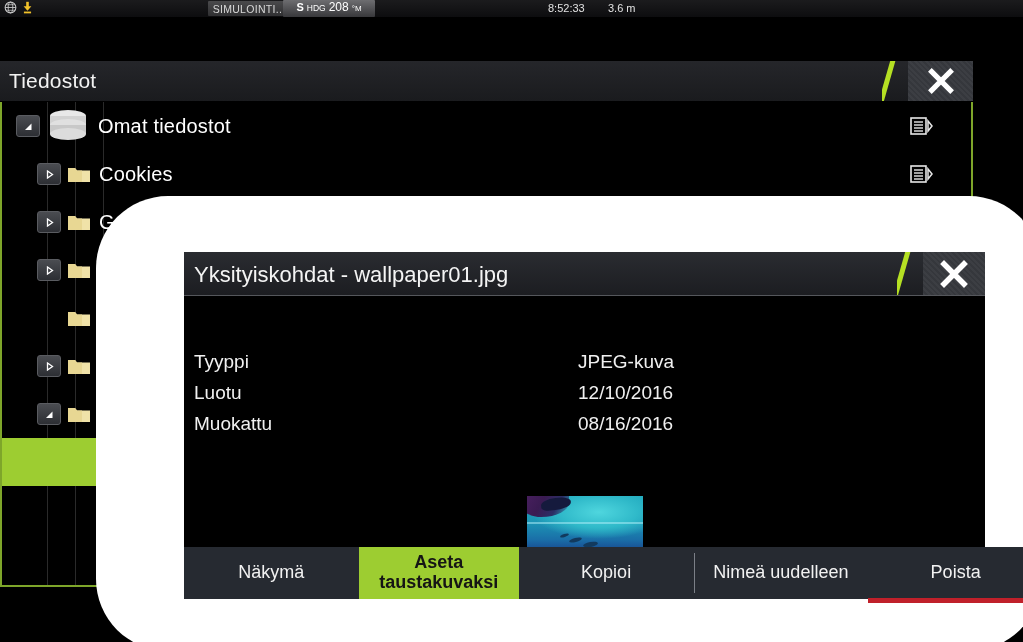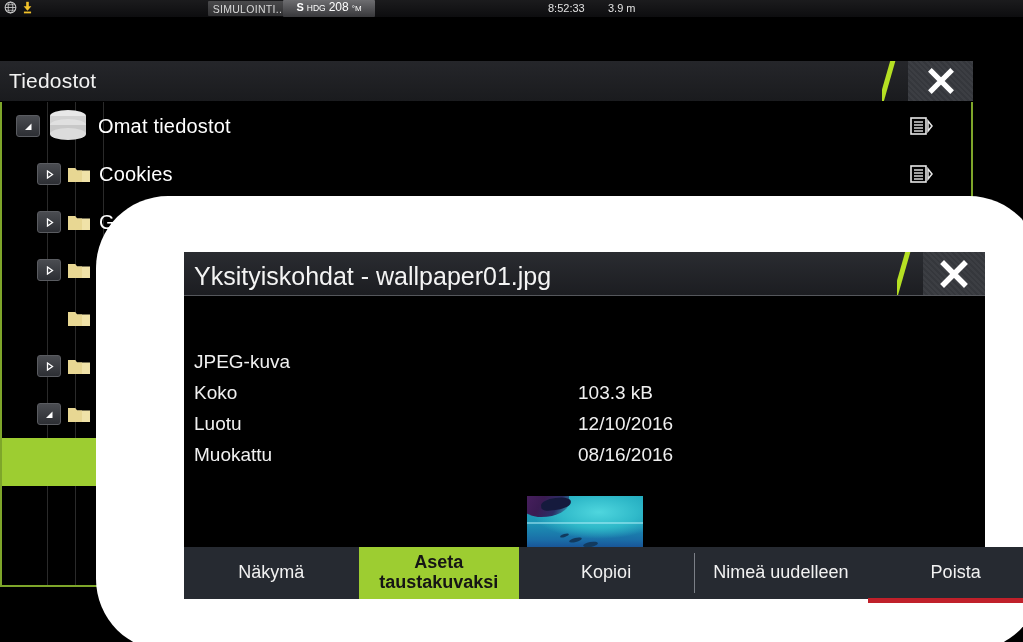--- a/index.html
+++ b/index.html
@@ -172,21 +172,21 @@
     z-index: 30;
     box-shadow: 0 0 26px 10px rgba(255,255,255,.55);
   }
   .dlg-titlebar {
     position: relative; height: 43px;
     background: linear-gradient(#2a2c31, #1c1d21);
     border-bottom: 1px solid #55575c;
   }
   .dlg-title {
     position: absolute; left: 10px; top: 10px;
-    color: #f4f4f4; font-size: 25px;
+    color: #f4f4f4; font-size: 22px;
   }
   .dlg-close {
     position: absolute; right: 0; top: 0;
     width: 62px; height: 43px;
     background: repeating-linear-gradient(45deg, #3c3e43 0 2px, #35373c 2px 4px);
     display: flex; align-items: center; justify-content: center;
     cursor: pointer;
   }
   .dlg-close svg { width: 30px; height: 30px; }
 
@@ -291,21 +291,21 @@
       </svg>
     </div>
     <div class="sb-sim">SIMULOINTI...</div>
     <div class="sb-hdg">
       <span class="s">S</span>
       <span class="lab">HDG</span>
       <span class="val">208</span>
       <span class="unit">°M</span>
     </div>
     <div class="sb-time">8:52:33</div>
-    <div class="sb-depth">3.9 m</div>
+    <div class="sb-depth">3.6 m</div>
   </div>
 
   <div class="files-window">
     <div class="files-titlebar">
       <div class="files-title">Tiedostot</div>
       <div class="green-slash" style="right:65px;">
           <i></i>
         </div>
       <div class="close-btn">
         <svg viewBox="0 0 24 24">
@@ -525,25 +525,22 @@
         </div>
       <div class="dlg-close">
         <svg viewBox="0 0 24 24">
           <path d="M4 4 L20 20 M20 4 L4 20" stroke="#fff" stroke-width="4.4" stroke-linecap="square"></path>
         </svg>
       </div>
     </div>
     <div class="dlg-body">
       <div class="detail-rows" id="detail-rows">
           <div class="detail-row">
+            <div class="detail-key">Tyyppi</div>
             <div class="detail-val">JPEG-kuva</div>
-          </div>
-          <div class="detail-row">
-            <div class="detail-key">Koko</div>
-            <div class="detail-val">103.3 kB</div>
           </div>
           <div class="detail-row">
             <div class="detail-key">Luotu</div>
             <div class="detail-val">12/10/2016</div>
           </div>
           <div class="detail-row">
             <div class="detail-key">Muokattu</div>
             <div class="detail-val">08/16/2016</div>
           </div>
         </div>

